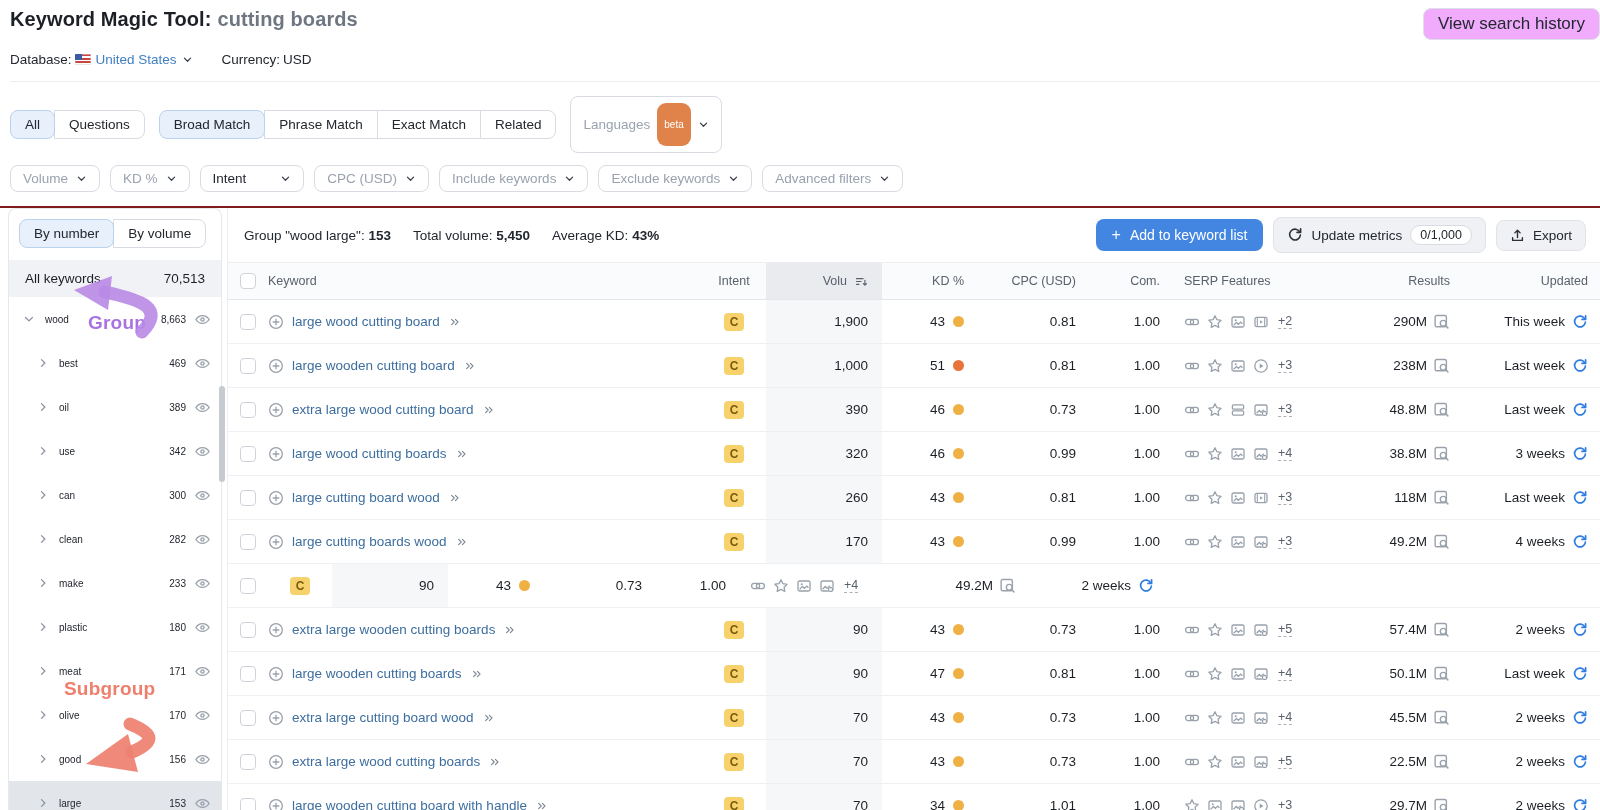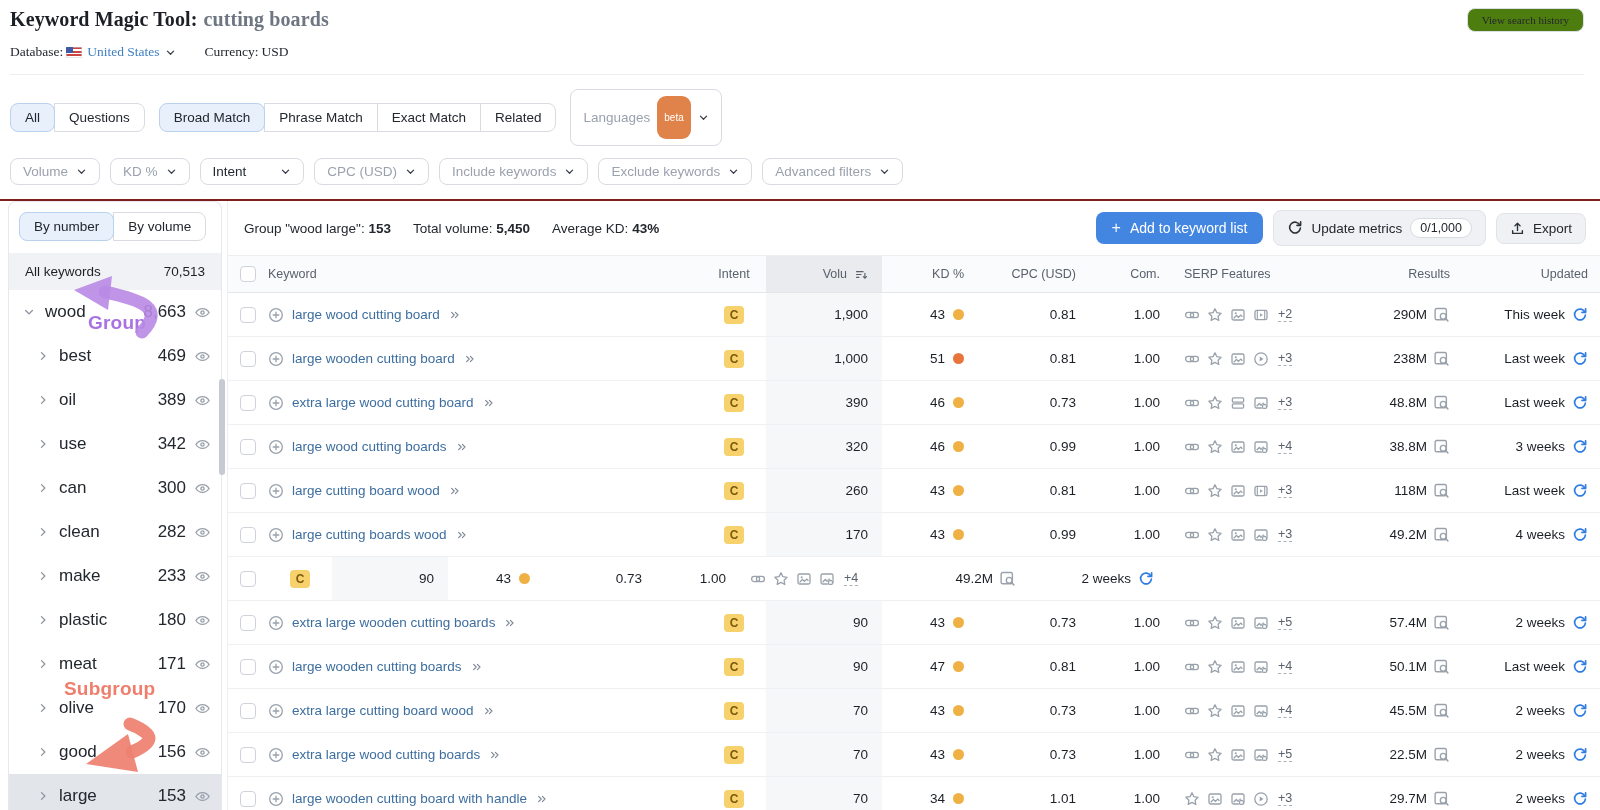--- a/index.html
+++ b/index.html
@@ -1,26 +1,26 @@
 <!DOCTYPE html>
 <html><head>
 <meta charset="utf-8">
 <style>
   * { margin:0; padding:0; box-sizing:border-box; }
   html,body { background:#fff; }
   body { font-family:"Liberation Sans", sans-serif; color:#1c2026; }
   #app { position:relative; width:1600px; height:810px; background:#fff; overflow:hidden; }
 
   
-  .top { padding:8px 16px 0 10px;font-family:Liberation Serif, serif; }
+  .top { padding:8px 0 0 10px; }
   .title-row { display:flex; align-items:flex-start; justify-content:space-between; }
   .page-title { font-size:20px; font-weight:bold; letter-spacing:.1px; }
   .page-title .query { color:#6e7682; font-weight:bold; margin-left:6px; }
-  .ghost-btn { background:#4d7c0f; border:1px solid #dcdfe5; border-radius:8px; padding:5px 14px;
-               font-size:11px; color:#23272e; cursor:pointer; font-family:inherit; }
+  .ghost-btn { background:#f0abfc; border:1px solid #dcdfe5; border-radius:8px; padding:5px 14px;
+               font-size:17px; color:#23272e; cursor:pointer; font-family:inherit; }
   .meta-row { display:flex; align-items:center; gap:3px; margin-top:12px; font-size:13.5px; padding-bottom:14px; }
   .meta-label { color:#23272e; }
   .db-link { color:#3f7fc2; display:inline-flex; align-items:center; gap:5px; cursor:pointer; }
   .flag { display:inline-block; width:16px; height:11px; position:relative; border-radius:1px; overflow:hidden;
           background:repeating-linear-gradient(#c94540 0 2px,#fff 2px 3.6px); box-shadow:0 0 0 .5px #d0d3d8 inset; }
   .flag::after { content:""; position:absolute; left:0; top:0; width:7px; height:6px; background:#3e59a6; }
   .currency { margin-left:26px; }
   .hr { border-bottom:1px solid #eceef1; }
 
   
@@ -44,21 +44,21 @@
 
   
   .content { display:flex; height:632px; }
   .sidebar-wrap { width:228px; position:relative; flex:0 0 228px; border-right:1px solid #eceef1; }
   .sidebar { position:absolute; left:8px; top:0; width:214px; height:640px; background:#fff;
              border:1px solid #e5e8ec; border-bottom:none; border-radius:8px 8px 0 0; overflow:hidden; }
   .toggle-row { padding:10px 10px 12px 10px; }
   .allkw { display:flex; justify-content:space-between; align-items:center; background:#f1f2f5;
            padding:11px 16px; font-size:13.5px; cursor:pointer; }
   .allkw .cnt { font-size:13.5px; }
-  .grp { display:flex; align-items:center; height:44px; padding:0 10px 0 14px; font-size:17px; cursor:pointer; position:relative; }
+  .grp { display:flex; align-items:center; height:44px; padding:0 10px 0 14px; font-size:10px; cursor:pointer; position:relative; }
   .grp.sel { background:#e2e5ea; }
   .grp .chev { width:16px; height:16px; flex:0 0 16px; display:flex; align-items:center; color:#8b939e; }
   .grp.child { padding-left:28px; }
   .grp .lbl { margin-left:6px; color:#23272e; }
   .grp .cnt { margin-left:auto; color:#23272e; }
   .grp .eye { margin-left:8px; display:flex; cursor:pointer; }
   .scrollthumb { position:absolute; right:2px; top:178px; width:6px; height:96px; border-radius:3px; background:#c6cad1; }
 
   
   .main { flex:1; min-width:0; position:relative; }

